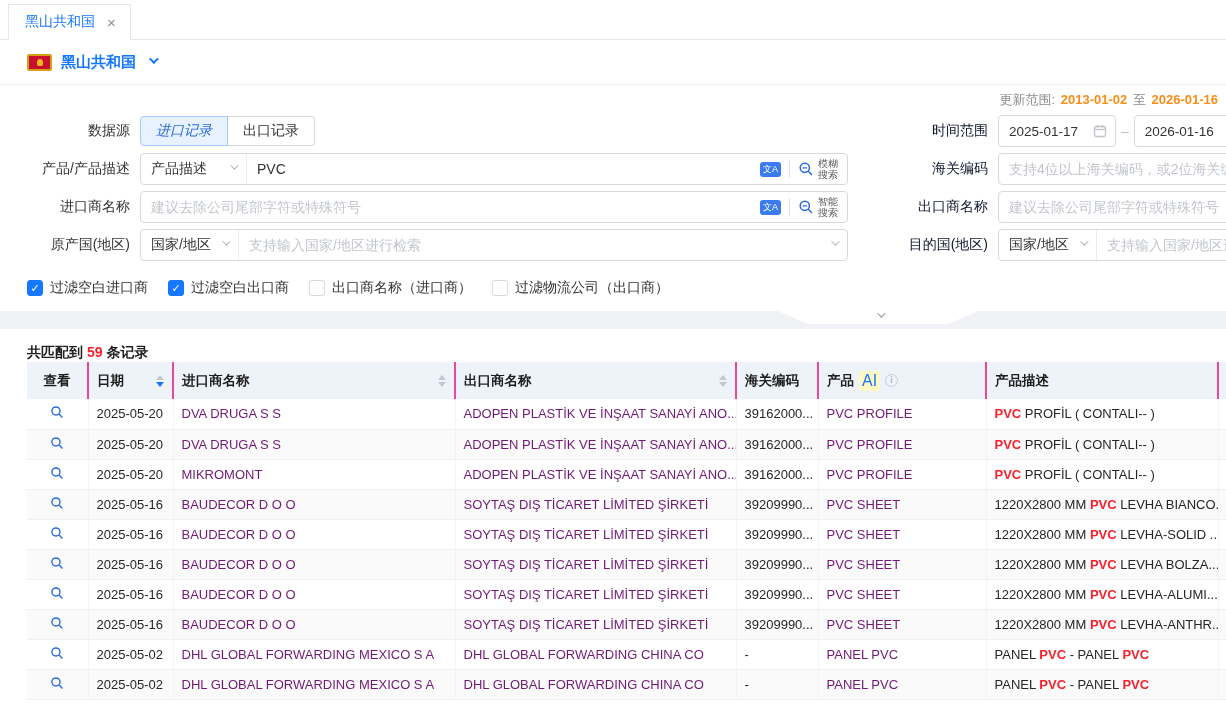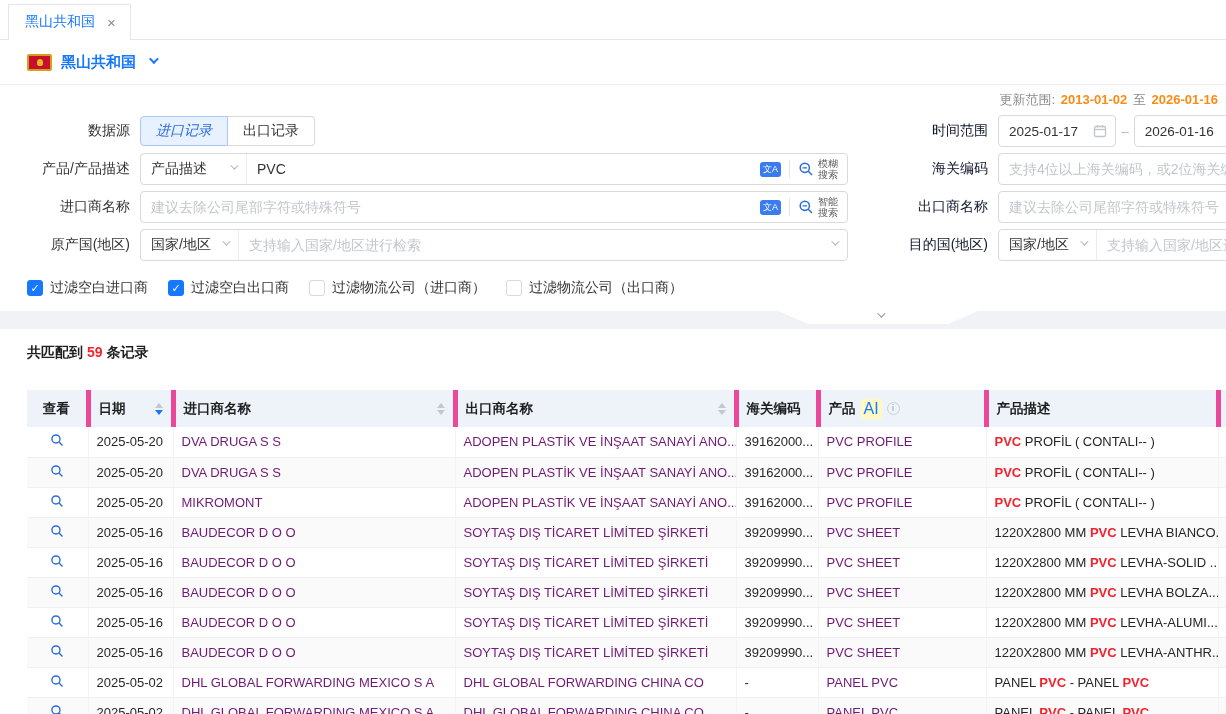--- a/index.html
+++ b/index.html
@@ -63,25 +63,25 @@
   .cb { width:16px; height:16px; border-radius:3px; border:1px solid #d9d9d9; background:#fff; color:#fff; font-size:11px; line-height:14px; text-align:center; flex:none; }
   .cb.on { background:#1677ff; border-color:#1677ff; }
   .cb-label { font-size:14px; color:#333; }
 
   .collapse-band { position:relative; height:18px; background:#f0f2f5; margin-top:10px; }
   .notch { position:absolute; left:778px; top:0; width:200px; height:13px; background:#fff;
            clip-path:polygon(0 0,100% 0,85% 100%,15% 100%); display:flex; align-items:flex-start; justify-content:center; cursor:pointer; }
   .notch .chev { border-color:#8a90a0; width:6px; height:6px; border-width:1.6px; margin-top:1px; }
 
   
-  .result-head { padding:15px 0 28px 27px; font-weight:700; font-size:14px; color:#1f1f1f; }
+  .result-head { padding:15px 0 0 27px; font-weight:700; font-size:14px; color:#1f1f1f; }
   .result-head b { color:#f5222d; margin:0 4px; }
 
   table { border-collapse:collapse; table-layout:fixed; width:1199px; margin-left:27px; }
-  thead th { background:#eef3fa; height:37px; font-size:13.5px; font-weight:700; color:#1f1f1f; text-align:left; padding:0 8px; border-right:5px solid #ec4899; white-space:nowrap; overflow:hidden; }
+  thead th { background:#eef3fa; height:37px; font-size:13.5px; font-weight:700; color:#1f1f1f; text-align:left; padding:0 8px; border-right:2px solid #ec4899; white-space:nowrap; overflow:hidden; }
   thead th:last-child { border-right:none; }
   .th-flex { display:flex; align-items:center; }
   .sorter { margin-left:auto; display:flex; flex-direction:column; gap:2px; padding-left:6px; cursor:pointer; }
   .car-up { width:0; height:0; border-left:4px solid transparent; border-right:4px solid transparent; border-bottom:5px solid #c3c7ce; }
   .car-dn { width:0; height:0; border-left:4px solid transparent; border-right:4px solid transparent; border-top:5px solid #c3c7ce; }
   .car-dn.active { border-top-color:#1677ff; }
   .ai-badge { display:inline-block; background:#fef9c3; color:#1677ff; font-size:16px; font-weight:400; border-radius:2px; padding:1px 3px; margin-left:5px; }
   .info-icon { display:inline-block; width:13px; height:13px; border:1px solid #c9ced6; border-radius:50%; color:#b3b9c2; font-size:9px; line-height:11px; text-align:center; margin-left:5px; font-style:normal; }
 
   tbody td { height:30px; font-size:13px; padding:0 8px; border-bottom:1px solid #f0f0f0; border-right:1px solid #f3f4f6; white-space:nowrap; overflow:hidden; color:#262626; }
@@ -231,21 +231,21 @@
         <label class="cb-item">
           <span class="cb on">✓</span>
           <span class="cb-label">过滤空白进口商</span>
         </label>
         <label class="cb-item">
           <span class="cb on">✓</span>
           <span class="cb-label">过滤空白出口商</span>
         </label>
         <label class="cb-item">
           <span class="cb "></span>
-          <span class="cb-label">过滤物流公司（进口商）</span>
+          <span class="cb-label">出口商名称（进口商）</span>
         </label>
         <label class="cb-item">
           <span class="cb "></span>
           <span class="cb-label">过滤物流公司（出口商）</span>
         </label>
       </div>
 
     <div class="collapse-band">
       <div class="notch">
         <span class="chev"></span>

